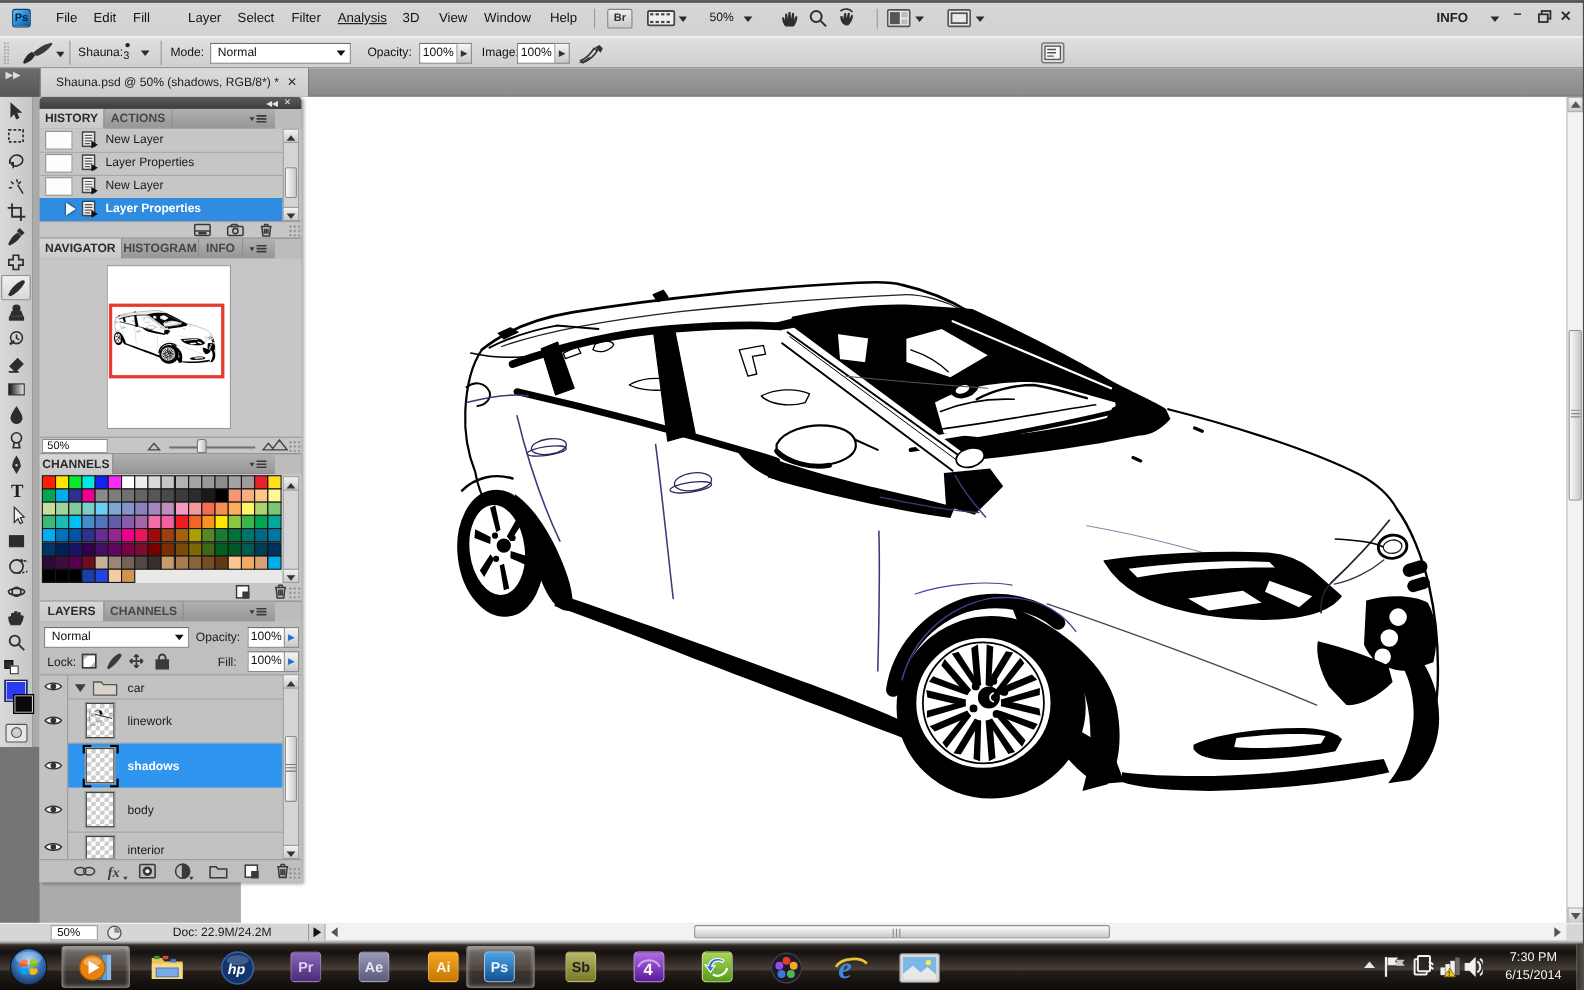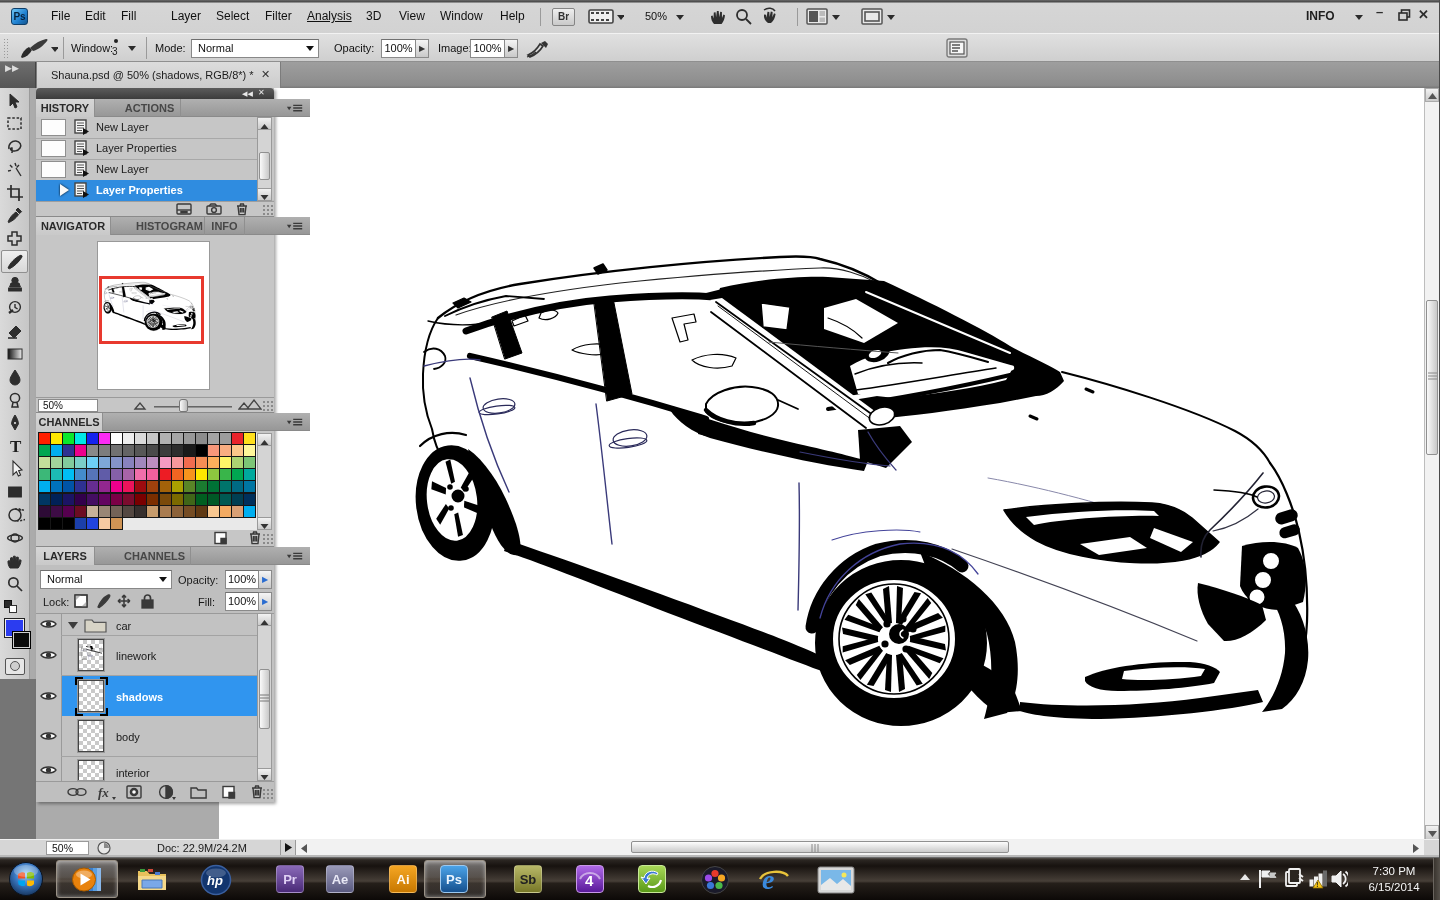--- a/index.html
+++ b/index.html
@@ -15,24 +15,24 @@
 .combobox{position:absolute;background:#fff;border:1px solid #888;border-top-color:#6f6f6f;font-size:11px;color:#111;}
 .cbarrow{position:absolute;right:4px;top:6px;width:0;height:0;border-left:4px solid transparent;border-right:4px solid transparent;border-top:5px solid #111;}
 .valbox{position:absolute;background:#fff;border:1px solid #8a8a8a;border-top-color:#707070;font-size:11px;color:#111;text-align:center;}
 .spinbtn{position:absolute;width:13px;background:linear-gradient(#f5f5f5,#c9c9c9);border:1px solid #8a8a8a;border-left:none;color:#333;font-size:8px;text-align:center;}
 .winglyph{position:absolute;top:8px;font-size:13px;color:#2c2c2c;font-weight:bold;}
 
 #toolcol{left:0;top:88px;width:30px;height:591px;background:linear-gradient(90deg,#dadada,#c6c6c6);border-right:1px solid #9a9a9a;z-index:40;}
 #toolcolbottom{left:0;top:679px;width:36px;height:160px;background:#757575;z-index:40;}
 #paste{left:30px;top:88px;width:189px;height:751px;background:#ababab;z-index:2;}
 #dock{left:36px;top:88px;width:238px;height:714px;background:#bcbcbc;z-index:40;box-shadow:2px 2px 3px rgba(0,0,0,0.35);}
-.ptabs{position:absolute;left:0;width:274px;height:18px;background:linear-gradient(#b0b0b0,#979797);border-bottom:1px solid #8a8a8a;text-decoration:underline;}
+.ptabs{position:absolute;left:0;width:214px;height:18px;background:linear-gradient(#b0b0b0,#979797);border-bottom:1px solid #8a8a8a;text-decoration:underline;}
 .ptab{position:absolute;top:0;height:18px;font-size:11px;font-weight:bold;color:#3c3c3c;text-align:center;line-height:18px;}
 .ptab.on{background:linear-gradient(#d6d6d6,#c9c9c9);border-right:1px solid #8f8f8f;color:#2a2a2a;}
-.ptab.off{color:#474747;border-right:1px solid #8f8f8f;margin-left:24px;}
+.ptab.off{color:#474747;border-right:1px solid #8f8f8f;}
 .pmenu{position:absolute;right:6px;top:5px;width:18px;height:9px;}
 .checker{background-image:linear-gradient(45deg,#c9c9c9 25%,transparent 25%,transparent 75%,#c9c9c9 75%),linear-gradient(45deg,#c9c9c9 25%,transparent 25%,transparent 75%,#c9c9c9 75%);background-size:8px 8px;background-position:0 0,4px 4px;background-color:#fff;}
 .sb{position:absolute;background:#d4d4d4;border:1px solid #9a9a9a;}
 .sbthumb{position:absolute;left:1px;background:linear-gradient(90deg,#fafafa,#c8c8c8);border:1px solid #909090;border-radius:2px;}
 .sbarrow{position:absolute;left:0;width:100%;height:12px;background:linear-gradient(#f2f2f2,#cacaca);border-bottom:1px solid #9a9a9a;}
 .gripdots{position:absolute;width:11px;height:11px;background-image:radial-gradient(#8a8a8a 34%,transparent 36%);background-size:4px 4px;}
 
 #statusrow{left:0;top:839px;width:1440px;height:16px;background:#d6d6d6;border-top:1px solid #f0f0f0;z-index:50;}
 #winbottom{left:0;top:855px;width:1440px;height:3px;background:#b9b9b9;border-bottom:1px solid #6a6a6a;z-index:50;}
 #taskbar{left:0;top:858px;width:1440px;height:42px;z-index:60;background:linear-gradient(#55504b 0,#2b2622 2px,#17120f 8px,#473f38 55%,#251f1a 60%,#0c0907 100%);}
@@ -266,21 +266,21 @@
     <div class="winglyph" style="left:1418px;top:7px;font-size:13px;">✕</div>
   </div>
 <div class="abs" id="optionsbar">
     <div class="abs" style="left:3px;top:4px;width:5px;height:20px;background-image:radial-gradient(#9a9a9a 40%,transparent 42%);background-size:3px 3px;"></div>
     <svg class="abs" style="left:18px;top:4px;" width="40 " height="21" viewBox="0 0 40 21">
 <path d="M3,19 C4,15 7,11 11,9 L14,12 C12,16 8,19 4,20 Z" fill="#2a2a2a"></path>
 <path d="M12,10 C17,5 23,2 28,1 C29.5,0.8 30,1.6 29,3 C26,7 20,12 15,13 Z" fill="#3a3a3a"></path>
 <path d="M33,9 l8,0 l-4,5 Z" fill="#2b2b2b"></path>
     </svg>
     <div class="vsep" style="left:63px;top:3px;height:22px;"></div>
-    <div class="mitem" style="left:71px;top:-25px;font-size:11px;position:absolute;top:8px;">Window:</div>
+    <div class="mitem" style="left:71px;top:-25px;font-size:11px;position:absolute;top:8px;">Shauna:</div>
     <div class="abs" style="left:114px;top:5px;width:4px;height:4px;border-radius:50%;background:#222;"></div>
     <div class="abs" style="left:112px;top:12px;font-size:10px;color:#1a1a1a;">3</div>
     <div class="abs" style="left:128px;top:12px;width:0;height:0;border-left:4px solid transparent;border-right:4px solid transparent;border-top:5px solid #2b2b2b;"></div>
     <div class="vsep" style="left:146px;top:3px;height:22px;"></div>
     <div class="mitem" style="position:absolute;left:155px;top:8px;font-size:11px;">Mode:</div>
     <div class="combobox" style="left:191px;top:5px;width:128px;height:19px;line-height:17px;padding-left:6px;">Normal<div class="cbarrow"></div></div>
     <div class="mitem" style="position:absolute;left:334px;top:8px;font-size:11px;">Opacity:</div>
     <div class="valbox" style="left:381px;top:5px;width:35px;height:19px;line-height:17px;">100%</div>
     <div class="spinbtn" style="left:416px;top:5px;height:19px;line-height:17px;">▶</div>
     <div class="mitem" style="position:absolute;left:438px;top:8px;font-size:11px;">Image:</div>
@@ -875,21 +875,21 @@
       <rect x="12" y="3" width="5" height="3" fill="#d04a3a"></rect>
       <rect x="19" y="6" width="5" height="3" fill="#4a7ad0"></rect>
 <path d="M6,14 h20 v8 H6 Z" fill="#7aa8e8" stroke="#4a78b8"></path>
 </svg>
     <svg class="abs" style="left:200px;top:6px;" width="32" height="32" viewBox="0 0 32 32">
 <circle cx="16" cy="16" r="14.5" fill="#12356e"></circle>
       <circle cx="16" cy="16" r="14.5" fill="none" stroke="#3a5f9e" stroke-width="1.5"></circle>
 <text x="7" y="21" font-size="13" font-weight="bold" font-style="italic" fill="#fff" font-family="Liberation Sans">hp</text>
 <ellipse cx="16" cy="9" rx="10" ry="4.5" fill="rgba(255,255,255,0.2)"></ellipse>
 </svg>
-    <div class="appsq" style="left:276px;top:7px;background:linear-gradient(#8a6ab8,#4a2a78);color:#e0d0f5;border:1px solid rgba(255,255,255,0.25);font-size:13px;">Pr</div>
+    <div class="appsq" style="left:264px;top:7px;background:linear-gradient(#8a6ab8,#4a2a78);color:#e0d0f5;border:1px solid rgba(255,255,255,0.25);font-size:13px;">Pr</div>
     <div class="appsq" style="left:326px;top:7px;background:linear-gradient(#9a9ab8,#5a5a80);color:#e8e8f5;border:1px solid rgba(255,255,255,0.25);font-size:13px;">Ae</div>
     <div class="appsq" style="left:389px;top:7px;background:linear-gradient(#f5a623,#c87800);color:#fff8ee;border:1px solid rgba(255,255,255,0.25);font-size:13px;">Ai</div>
     <div class="tbtn hi" style="left:424px;width:62px;"></div>
     <div class="appsq" style="left:440px;top:7px;background:linear-gradient(#4aa3e8,#15508e);color:#eaf5ff;border:1px solid #9cc8ee;font-size:13px;">Ps</div>
     <div class="appsq" style="left:514px;top:7px;background:linear-gradient(#b8b868,#787828);color:#222;border:1px solid rgba(255,255,255,0.25);font-size:13px;">Sb</div>
     <div class="appsq" style="left:576px;top:7px;background:linear-gradient(#b06ae8,#5a1a9a);border:1px solid #c898e8;"></div>
     <svg class="abs" style="left:576px;top:7px;" width="28" height="28" viewBox="0 0 28 28">
       <path d="M4,14 C8,6 20,6 24,14" stroke="rgba(255,255,255,0.5)" stroke-width="2" fill="none"></path>
       <text x="9" y="21" font-size="15" font-weight="bold" fill="#fff" font-family="Liberation Sans">4</text>
     </svg>

